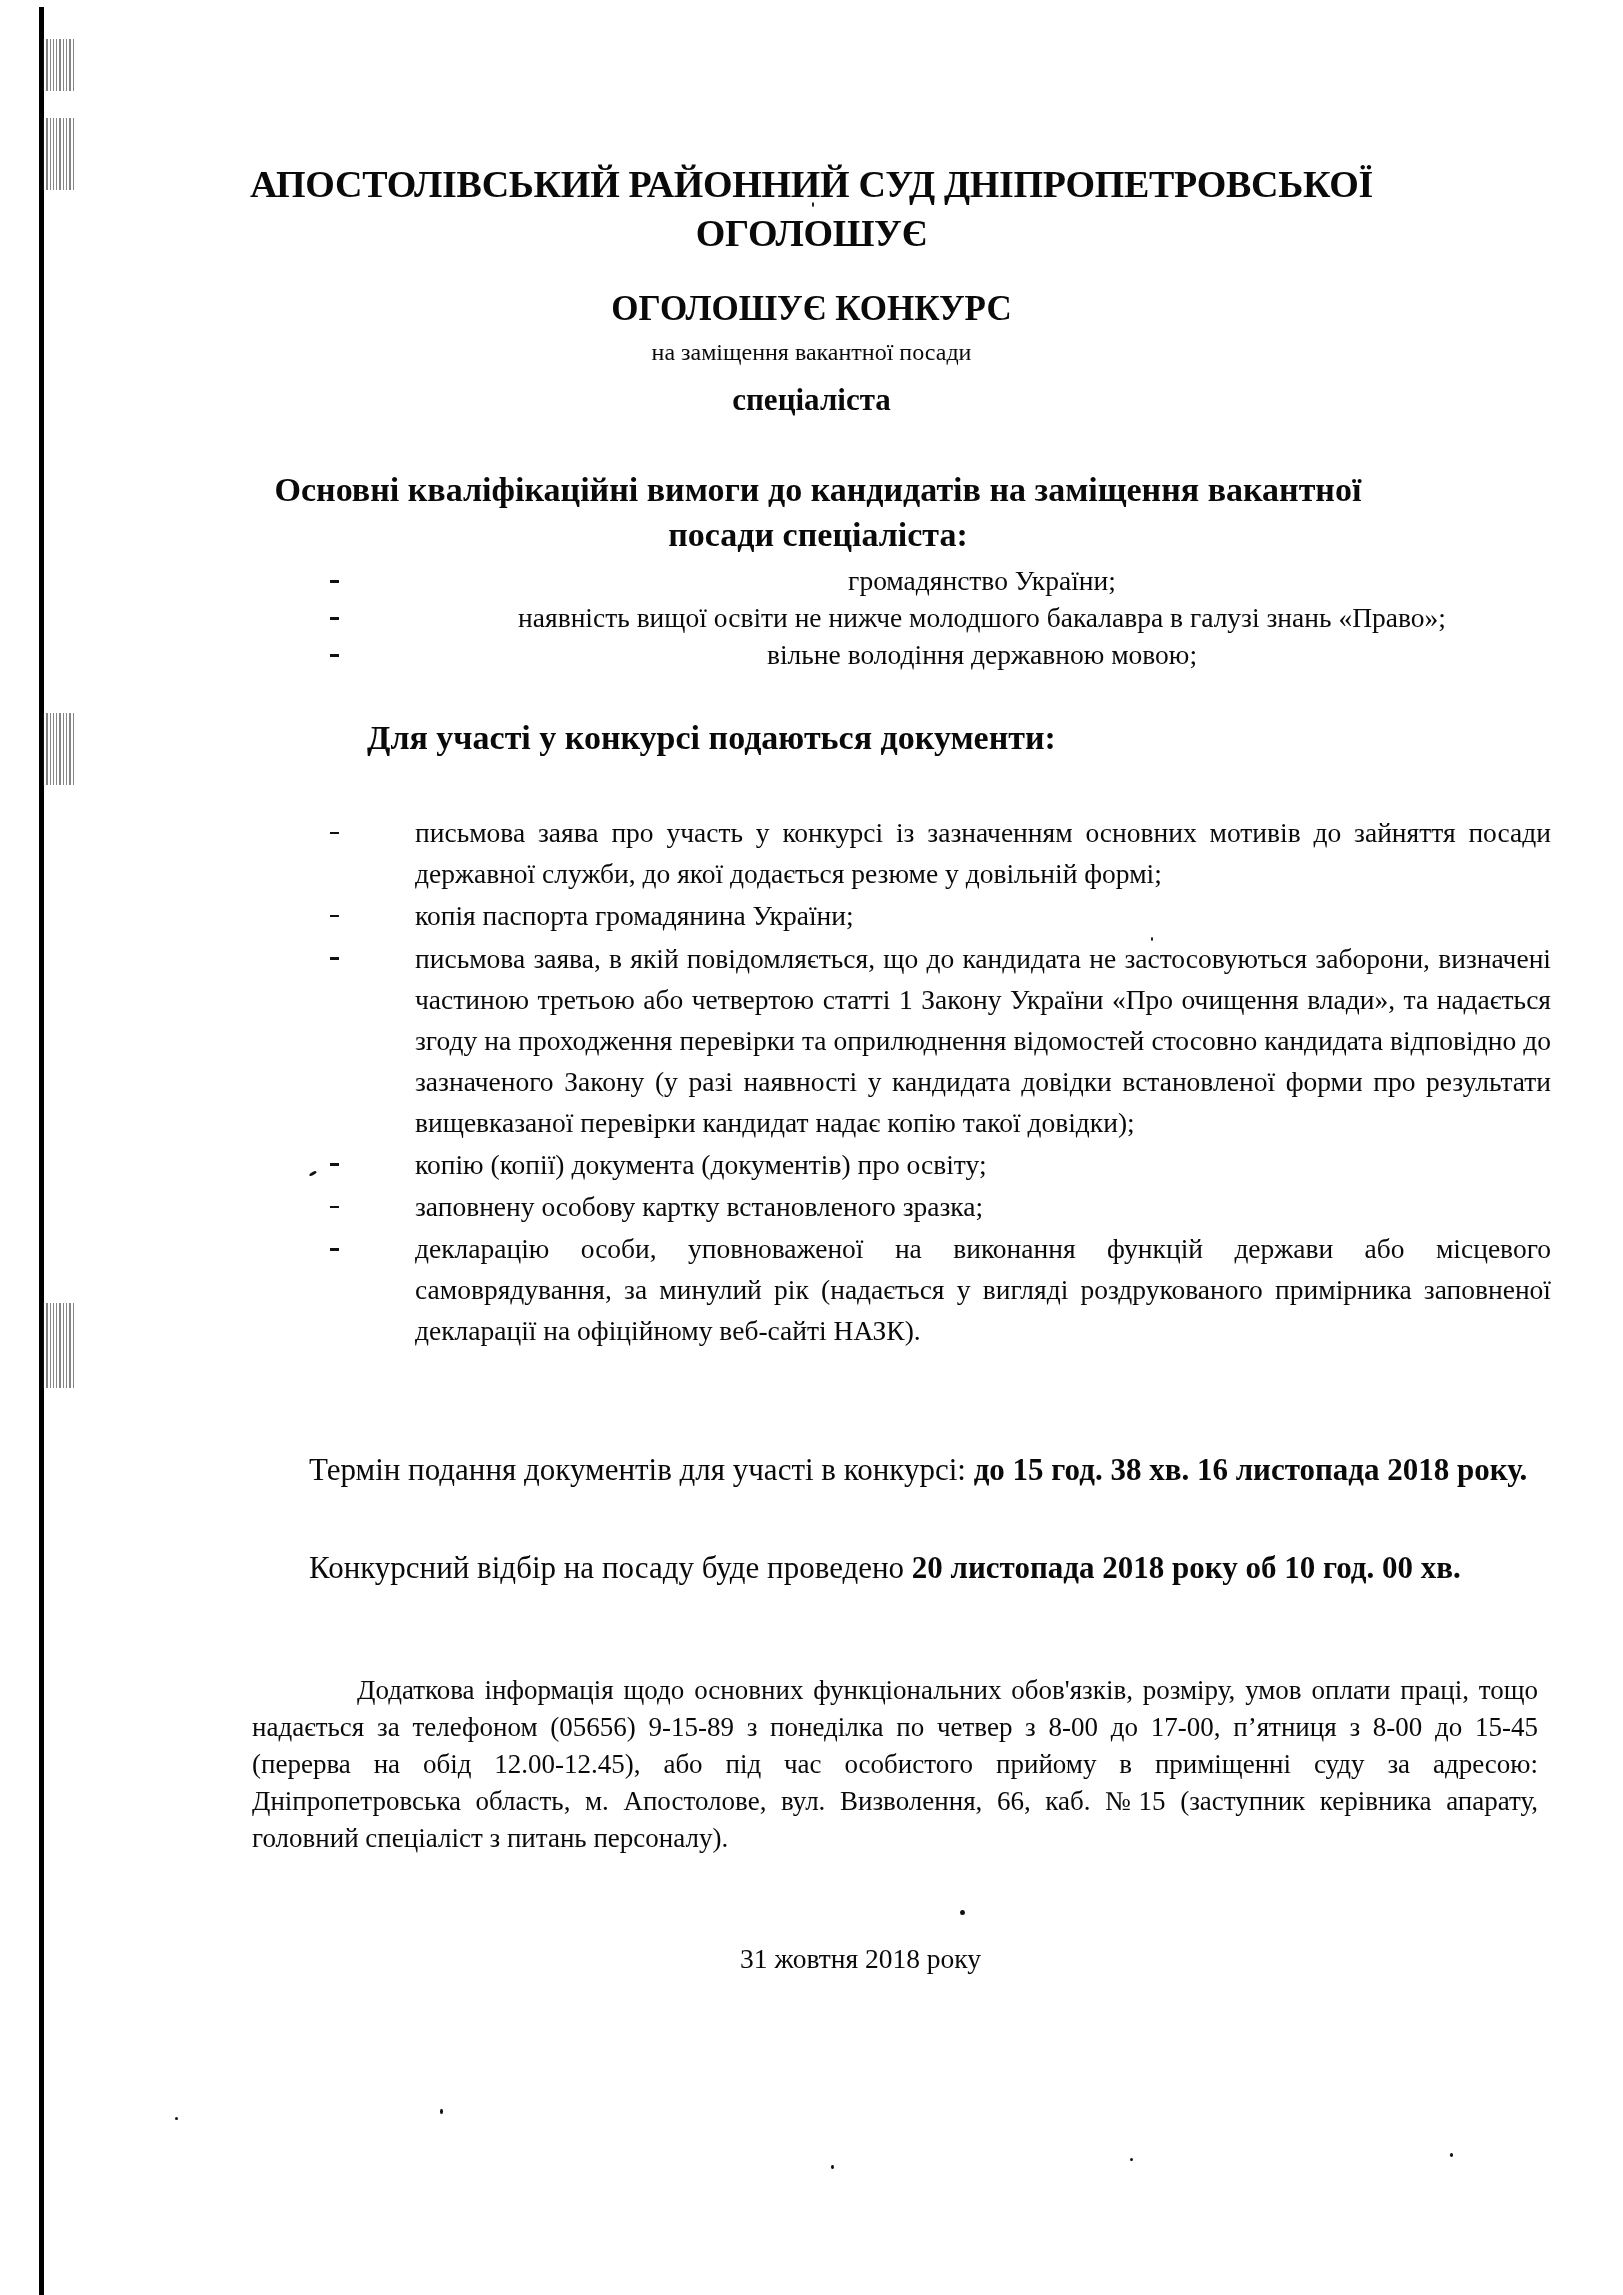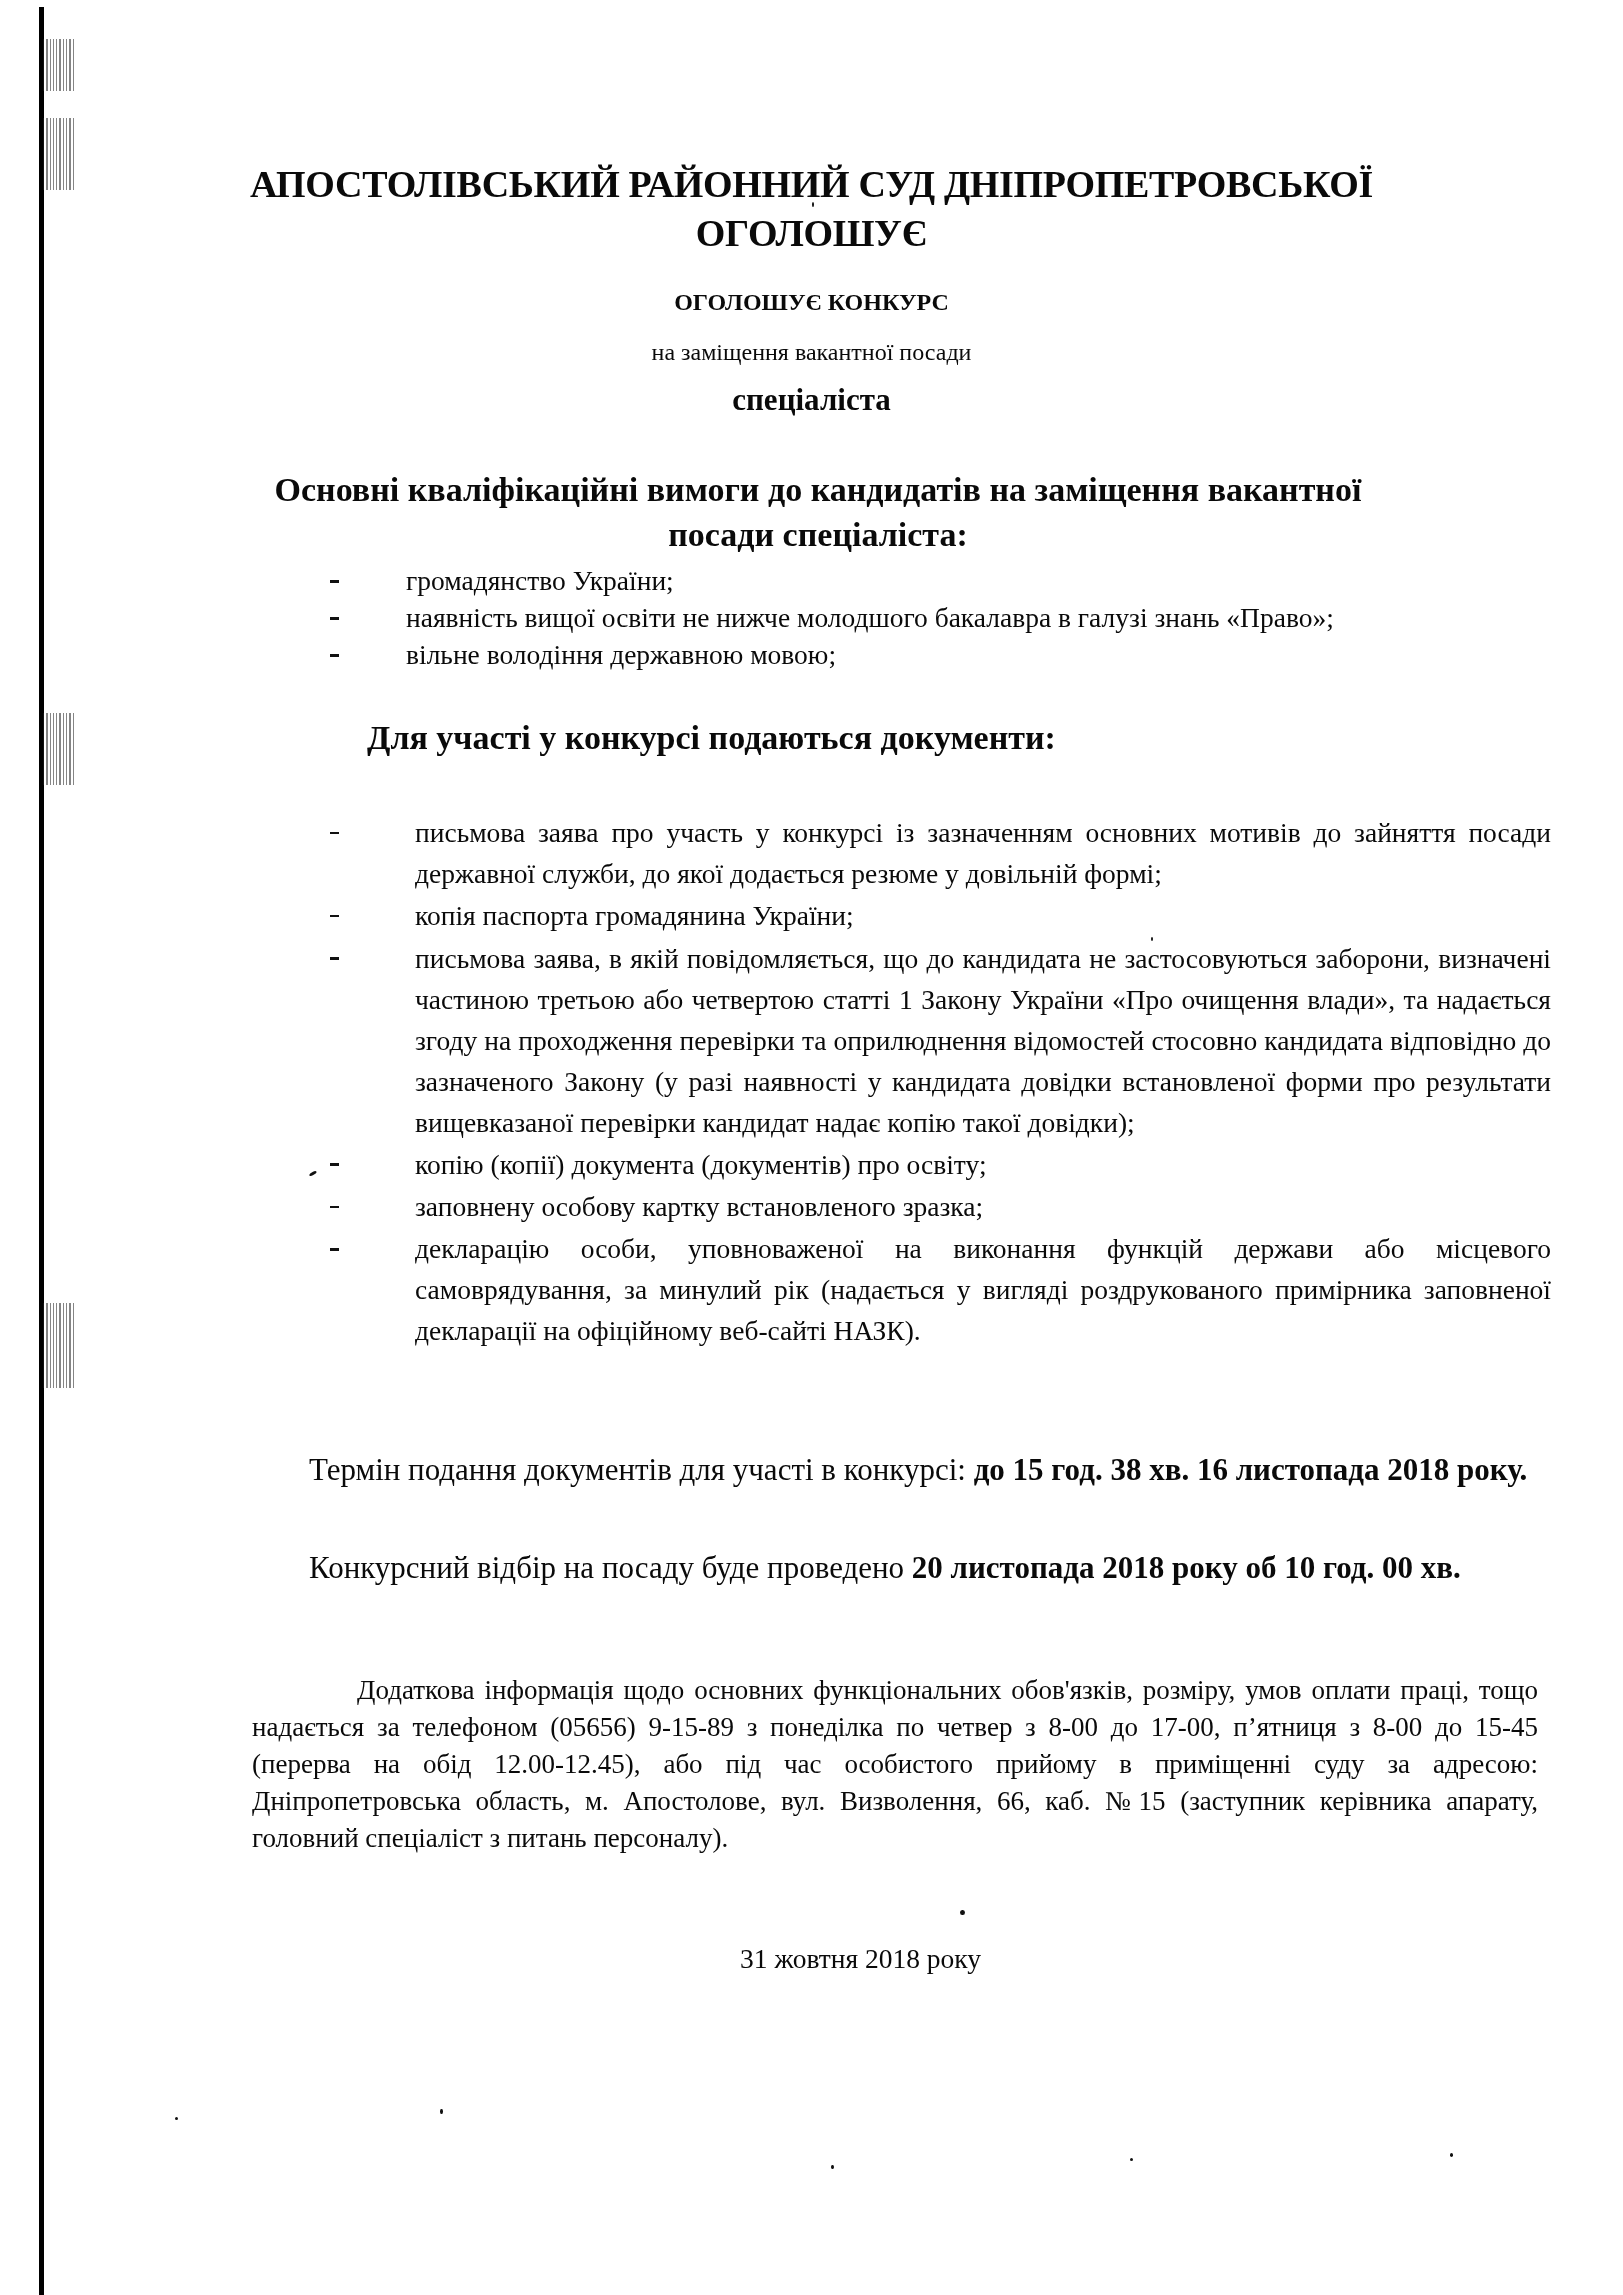--- a/index.html
+++ b/index.html
@@ -17,26 +17,26 @@
                   repeating-linear-gradient(0deg, transparent 0 2px, #fff 2px 3.9px);
       opacity: 0.55;
     }
     .noise-1 { top: 39px; height: 52px; }
     .noise-2 { top: 118px; height: 72px; }
     .noise-3 { top: 713px; height: 72px; }
     .noise-4 { top: 1303px; height: 85px; }
     .page { position: absolute; left: 0; top: 0; width: 1623px; height: 2295px; }
     .center { position: absolute; left: 0; width: 1623px; text-align: center; }
     .h1 { font-weight: bold; font-size: 38px; letter-spacing: -0.3px; }
-    .h2 { font-weight: bold; font-size: 24px; }
+    .h2 { font-weight: bold; font-size: 35px; }
     .sub { font-size: 24px; }
     .subbold { font-weight: bold; font-size: 31px; }
     .secthead { font-weight: bold; font-size: 34px; }
     .list { position: absolute; margin: 0; padding: 0; list-style: none; }
-    .list li { position: relative; font-size: 27.5px; }
+    .list li { position: relative; font-size: 27.5px; text-align: center; }
     .dash {
       position: absolute; width: 9.2px; height: 2.6px; background: #111;
     }
     .req-list { left: 314px; top: 562px; width: 1244px; }
     .req-list li { height: 37px; line-height: 37px; padding-left: 92px; }
     .req-list .dash { left: 15.7px; top: 18.3px; }
     .doc-list { left: 314px; top: 812px; width: 1237px; }
     .doc-list li { line-height: 41px; padding-left: 101px; text-align: justify; margin-bottom: 1.3px; }
     .doc-list .dash { left: 15.7px; top: 19.6px; }
     .para {

